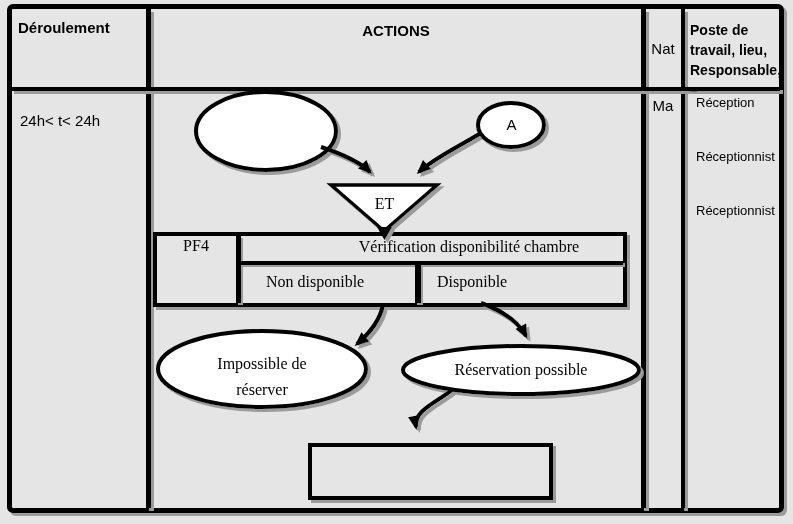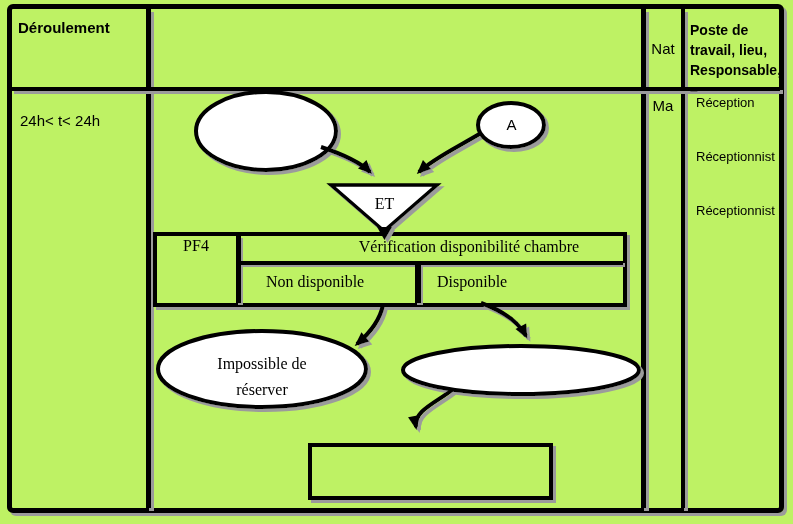--- a/index.html
+++ b/index.html
@@ -1,20 +1,20 @@
 <!DOCTYPE html>
 <html><head>
 <meta charset="utf-8">
 <style>
   * { box-sizing: border-box; margin: 0; padding: 0; }
   body { background: #fff; }
   .page {
     position: relative;
     width: 793px; height: 524px;
-    background: #bef264;
+    background: #e5e5e5;
     font-family: "Liberation Sans", sans-serif;
     color: #000;
     overflow: hidden;
   }
   .line {
     position: absolute;
     background: #000;
     box-shadow: 3px 3px 0 #9b9b9b;
   }
   .outer-border {
@@ -74,20 +74,21 @@
       <path d="M481,133 C458,147 434,158 419,172" marker-end="url(#ah)"></path>
       <path d="M383,305 C380,320 371,332 357,344" marker-end="url(#ah)"></path>
       <path d="M481,303 C503,311 518,321 526,336" marker-end="url(#ah)"></path>
       <path d="M452,390 C437,402 413,411 416,427" marker-end="url(#ah)"></path>
     </g>
   </svg>
 
   <div class="txt bold" style="left:18px; top:16px; width:124px; font-size:15px; line-height:23px;">
     <span>Déroulement</span>
   </div>
+  <div class="txt bold center" style="left:152px; top:22px; width:488px; font-size:15px;">ACTIONS</div>
   <div class="txt center" style="left:643px; top:40px; width:40px; font-size:15px;">Nat</div>
   <div class="txt bold" style="left:690px; top:12px; width:92px; font-size:14px; line-height:20px;margin-top:8px;">
     <span>Poste de</span>
     <span>travail, lieu,</span>
     <span>Responsable,</span>
     <span>–</span>
   </div>
 
   <div class="txt" style="left:20px; top:112px; font-size:15px;">24h&lt; t&lt; 24h</div>
   <div class="txt center" style="left:643px; top:97px; width:40px; font-size:15px;">Ma</div>
@@ -98,14 +99,15 @@
   <div class="txt center" style="left:479px; top:116px; width:65px; font-size:15px;">A</div>
   <div class="txt center serif" style="left:357px; top:195px; width:55px; font-size:16px;">ET</div>
   <div class="txt center serif" style="left:156px; top:237px; width:80px; font-size:16px;">PF4</div>
   <div class="txt center serif" style="left:243px; top:238px; width:380px; font-size:16px;margin-left:36px;">Vérification disponibilité chambre</div>
   <div class="txt serif" style="left:266px; top:273px; font-size:16px;">Non disponible</div>
   <div class="txt serif" style="left:437px; top:273px; font-size:16px;">Disponible</div>
   <div class="txt center serif" style="left:158px; top:351px; width:208px; font-size:16px; line-height:26px;">
     <span>Impossible de</span>
     <span>réserver</span>
   </div>
+  <div class="txt center serif" style="left:403px; top:361px; width:236px; font-size:16px;">Réservation possible</div>
 
 </div>
 
 </body></html>

